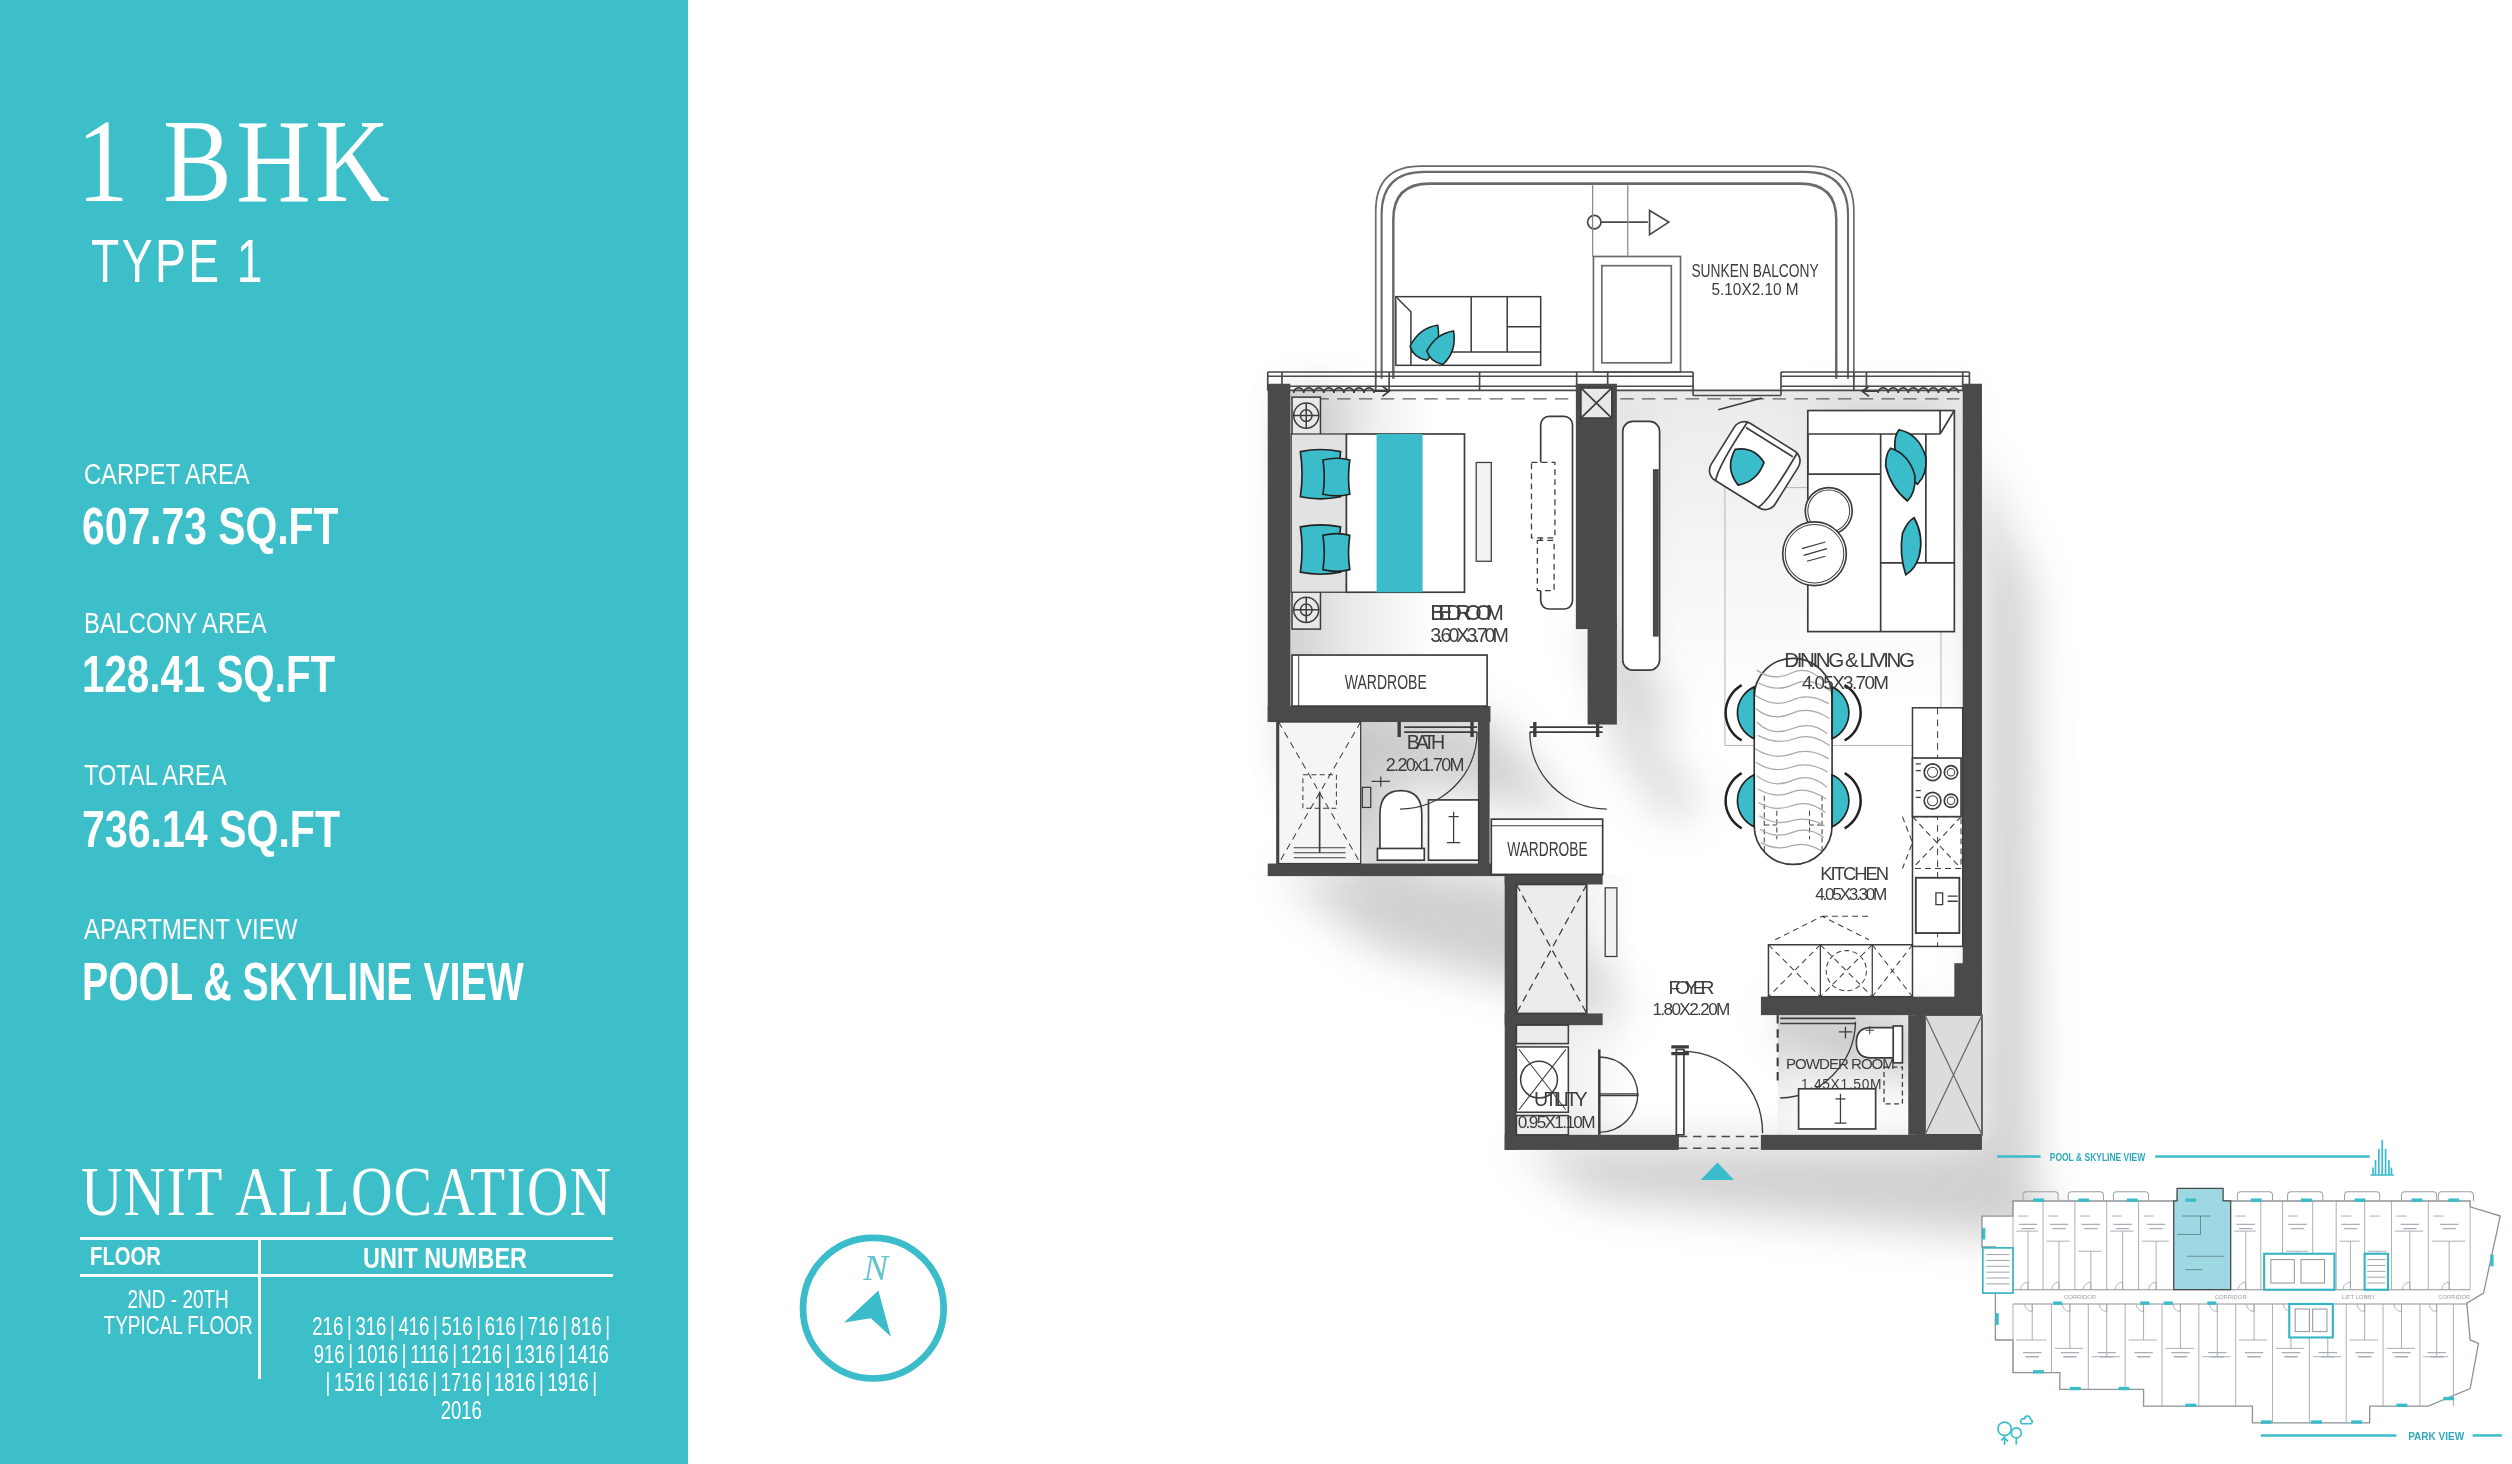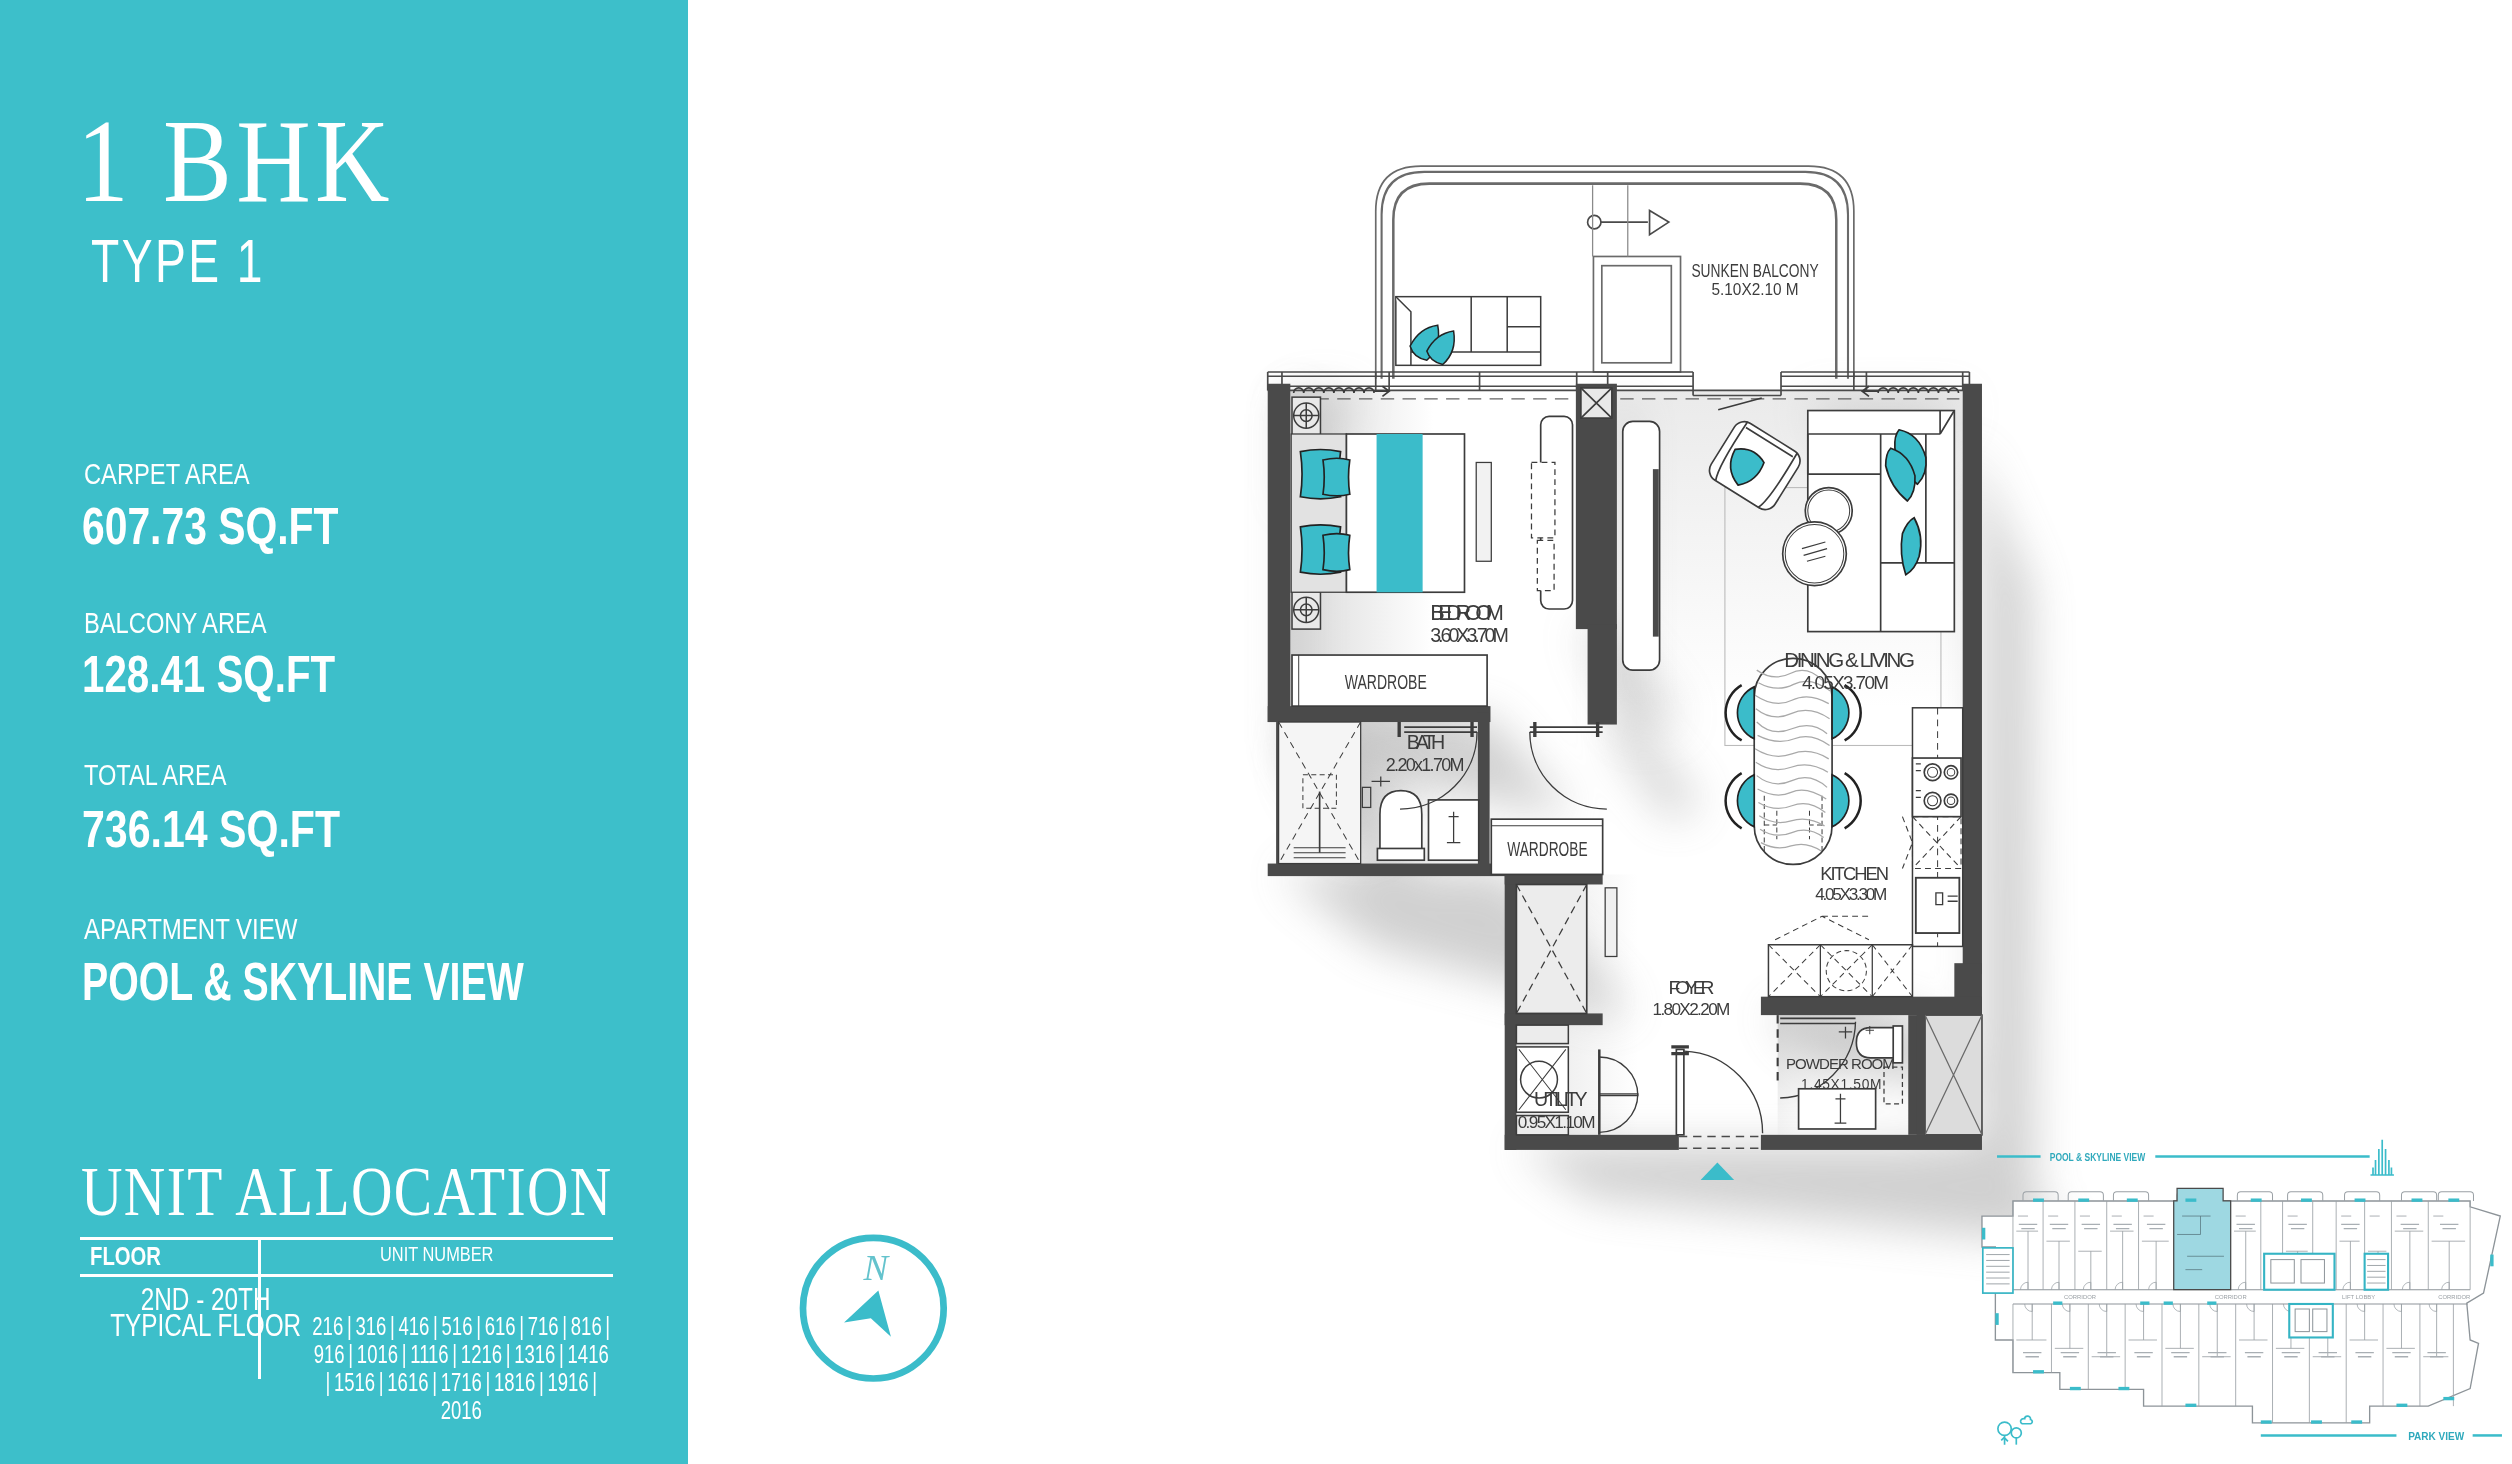--- a/index.html
+++ b/index.html
@@ -37,23 +37,23 @@
 <div class="abs white cx" style="left:81px;top:1157px;font-family:'Liberation Serif',serif;font-size:70px;letter-spacing:1.7px;line-height:1;transform:scaleX(0.82);">UNIT ALLOCATION</div>
 
 <div class="abs" style="left:80px;top:1237px;width:533px;height:2.5px;background:#fff;"></div>
 
 <div class="abs" style="left:80px;top:1274px;width:533px;height:2.5px;background:#fff;"></div>
 
 <div class="abs" style="left:258px;top:1237px;width:2.5px;height:142px;background:#fff;"></div>
 
 <div class="abs white" style="left:80px;top:1243px;width:179px;text-align:left;font-size:26px;font-weight:bold;line-height:1;"><span class="cc" style="transform:scaleX(0.78);">FLOOR</span></div>
 
-<div class="abs white" style="left:260px;top:1243px;width:353px;text-align:center;font-size:21px;font-weight:normal;line-height:1;"><span class="cc" style="transform:scaleX(0.78);">UNIT NUMBER</span></div>
-
-<div class="abs white" style="left:80px;top:1286px;width:179px;text-align:center;font-size:32px;line-height:26px;"><span class="cc" style="transform:scaleX(0.76);">2ND - 20TH<br>TYPICAL FLOOR</span></div>
+<div class="abs white" style="left:268px;top:1243px;width:353px;text-align:center;font-size:30px;font-weight:bold;line-height:1;"><span class="cc" style="transform:scaleX(0.78);">UNIT NUMBER</span></div>
+
+<div class="abs white" style="left:80px;top:1286px;width:179px;text-align:center;font-size:25px;line-height:26px;"><span class="cc" style="transform:scaleX(0.76);">2ND - 20TH<br>TYPICAL FLOOR</span></div>
 
 <div class="abs white" style="left:260px;top:1312px;width:353px;text-align:center;font-size:25px;line-height:28px;white-space:nowrap;"><span class="cc" style="transform:scaleX(0.74);">216 | 316 | 416 | 516 | 616 | 716 | 816 |<br>916 | 1016 | 1116 | 1216 | 1316 | 1416<br>| 1516 | 1616 | 1716 | 1816 | 1916 |<br>2016</span></div>
 
 <svg class="abs" style="left:0;top:0;" width="2512" height="1465" viewBox="0 0 3000 1749" fill="none">
   <defs>
     <filter id="soft" x="-60%" y="-60%" width="220%" height="220%">
         <feGaussianBlur stdDeviation="14"></feGaussianBlur>
       </filter>
     <filter id="soft2" x="-60%" y="-60%" width="220%" height="220%">
         <feGaussianBlur stdDeviation="26"></feGaussianBlur>

